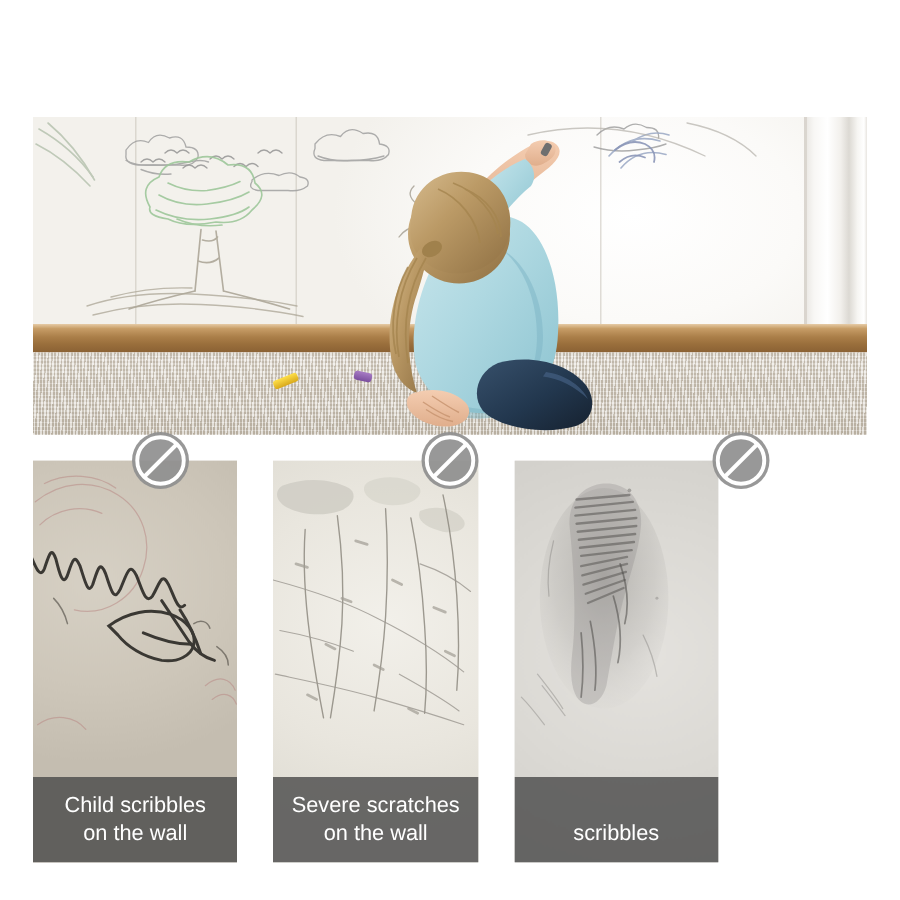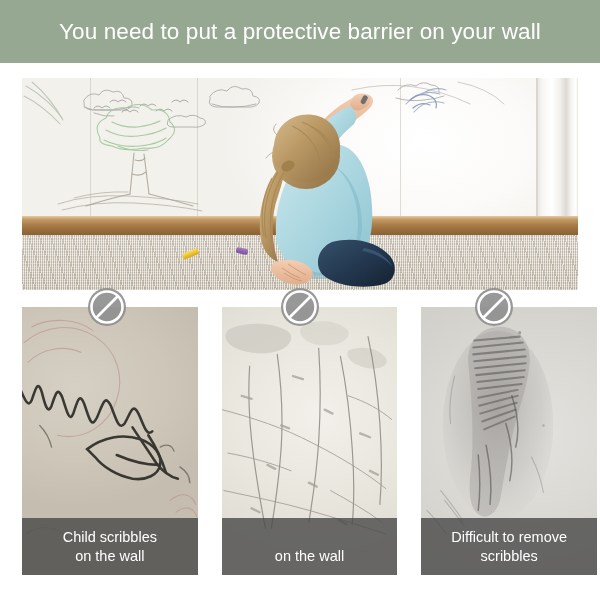--- a/index.html
+++ b/index.html
@@ -159,21 +159,21 @@
     width: 12px; height: 6px;
     background: linear-gradient(180deg, #a77bc4, #7b4f9e);
     transform: rotate(12deg);
   }
 
   
   .panels {
     position: absolute;
     left: 22px;
     top: 307px;
-    width: 575px;
+    width: 457px;
     height: 268px;
     display: flex;
     gap: 24px;
   }
   .panel {
     position: relative;
     flex: 1 1 0;
     height: 268px;
     overflow: hidden;
   }
@@ -236,23 +236,20 @@
   }
   .ban-badge.b1 { left: 87px; }
   .ban-badge.b2 { left: 280px; }
   .ban-badge.b3 { left: 474px; }
 </style>
 </head>
 <body>
 
 <div class="page">
 
-  <div class="header-banner">
-    <div class="header-title">You need to put a protective barrier on your wall</div>
-  </div>
 
   <div class="hero-photo">
 
     <div class="hero-wall"></div>
     <div class="wall-seam" style="left:68px"></div>
     <div class="wall-seam" style="left:175px"></div>
     <div class="wall-seam" style="left:378px"></div>
 
     <svg class="drawing-layer" viewBox="0 0 556 143" preserveAspectRatio="none">
       <g fill="none" stroke-linecap="round">
@@ -507,21 +504,21 @@
             <path d="M150 166 L158 170"></path>
             <path d="M88 178 L96 182"></path>
             <path d="M30 204 L38 208"></path>
             <path d="M118 216 L126 220"></path>
             <path d="M60 120 L68 123"></path>
           </g>
         </g>
       </svg>
       <div class="panel-caption">
         <div class="panel-caption-text">
-          <br>
+          <span>Severe scratches</span><br>
           <span>on the wall</span>
         </div>
       </div>
     </div>
 
     <div class="panel">
       <div class="panel-footprint-bg"></div>
       <svg class="panel-art" viewBox="0 0 178 268" preserveAspectRatio="none">
         <defs>
           <radialGradient id="smudgeG" cx="50%" cy="40%" r="65%">
@@ -569,21 +566,21 @@
           <path d="M24 196 C32 206 38 214 44 222"></path>
           <path d="M6 206 C14 214 20 222 26 230"></path>
           <path d="M112 152 C118 164 122 176 124 188"></path>
           <path d="M34 70 C30 86 28 102 30 118"></path>
         </g>
         <circle cx="100" cy="26" r="1.6" fill="#6e6c69" opacity="0.5"></circle>
         <circle cx="124" cy="120" r="1.3" fill="#7c7a77" opacity="0.4"></circle>
       </svg>
       <div class="panel-caption">
         <div class="panel-caption-text">
-          <span>Difficult to remove</span><br>
+          <br>
           <span>scribbles</span>
         </div>
       </div>
     </div>
   </div>
 
   <svg class="ban-badge b1" viewBox="0 0 40 40">
     <circle cx="20" cy="20" r="19" fill="#8f8f8f" opacity="0.92"></circle>
     <circle cx="20" cy="20" r="15.5" fill="none" stroke="#ffffff" stroke-width="2.6"></circle>
     <line x1="9.5" y1="30.5" x2="30.5" y2="9.5" stroke="#ffffff" stroke-width="2.6"></line>

